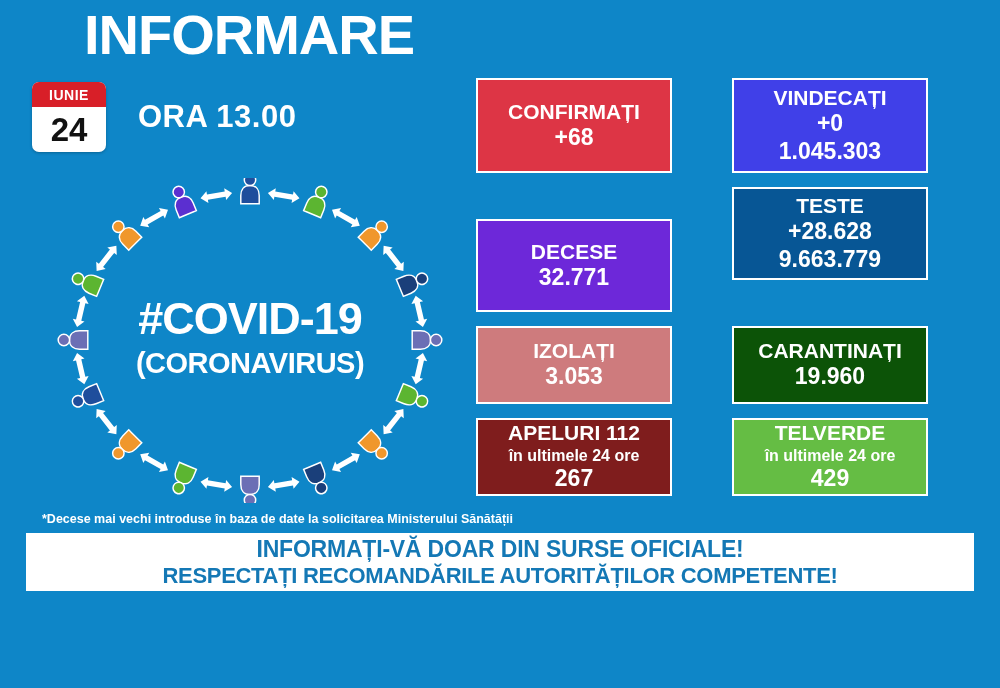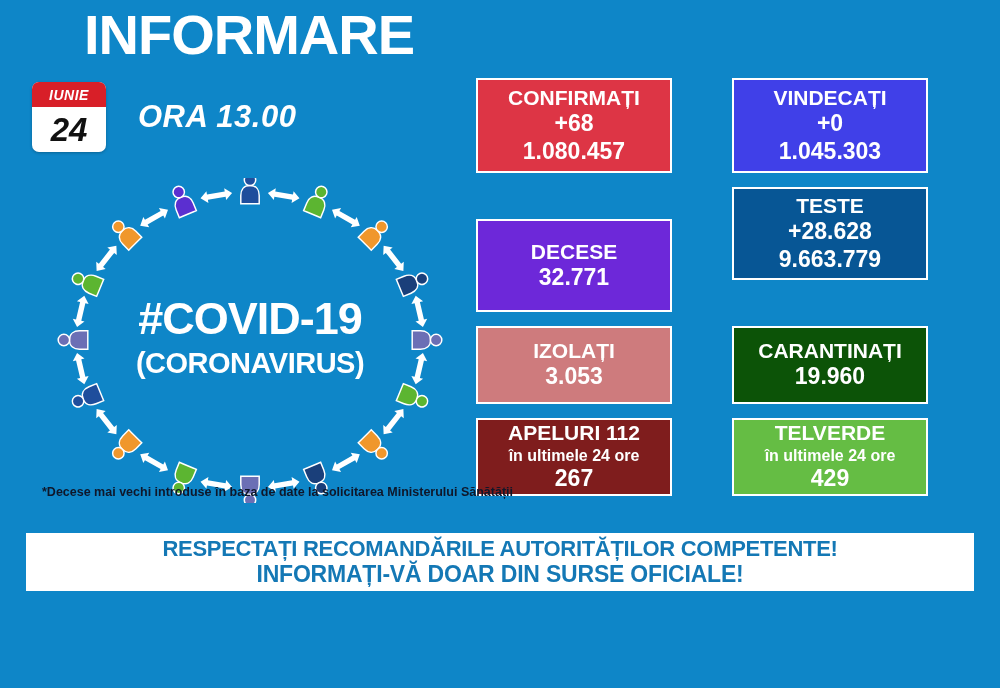--- a/index.html
+++ b/index.html
@@ -9,21 +9,21 @@
     font-family:"Liberation Sans", sans-serif;
     background:#0e86c8; color:#fff;
   }
 
   
   #page-title {
     position:absolute; left:36px; top:6px;
     font-size:56px; font-weight:bold; letter-spacing:-1px;
     line-height:1.05; color:#ffffff;margin-left:48px;
   }
-  #date-row { position:absolute; left:32px; top:82px; display:flex; align-items:center;font-style:italic; }
+  #date-row { position:absolute; left:32px; top:82px; display:flex; align-items:center; }
   .cal {
     width:74px; height:70px; background:#fff; border-radius:7px;
     display:flex; flex-direction:column; overflow:hidden;
     box-shadow:0 1px 3px rgba(0,0,0,.25);
   }
   .cal-top {
     background:#d81f28; color:#fff; height:25px; display:flex;
     align-items:center; justify-content:center;
     font-size:14px; font-weight:bold; letter-spacing:.5px;
   }
@@ -57,22 +57,22 @@
   .card .sub { font-size:16px; font-weight:bold; line-height:1.2; margin-top:1px; }
   .card .v1  { font-size:23px; font-weight:bold; line-height:1.2; }
   .card .v2  { font-size:23px; font-weight:bold; line-height:1.2; }
   .r1 .card { height:95px; }
   .r2 .card { height:93px; }
   .r3 .card { height:78px;align-items:center; }
   .r4 .card { height:78px; }
 
   
   #footnote {
-    position:absolute; left:42px; top:485px;
-    font-size:12.5px; font-weight:bold; color:#0f172a; letter-spacing:0;
+    position:absolute; left:42px; top:512px;
+    font-size:12.5px; font-weight:bold; color:#ffffff; letter-spacing:0;
   }
 
   
   #banner {
     position:absolute; left:26px; top:533px; width:948px; height:58px;
     background:#fff; color:#1478b5; text-align:center;
     display:flex; flex-direction:column; align-items:center; justify-content:center;
   }
   #banner-line1 { font-size:23px; font-weight:bold; letter-spacing:-.2px; line-height:1.15; }
   #banner-line2 { font-size:22px; font-weight:bold; letter-spacing:-.3px; line-height:1.15; }
@@ -185,21 +185,20 @@
     <div id="covid-sub">(CORONAVIRUS)</div>
   </div>
 </div>
 
 <div id="cards">
 
   <div class="card-row r1">
     <div class="card" style="background: rgb(221, 53, 69); color: rgb(255, 255, 255);">
       <div class="lbl">CONFIRMAȚI</div>
       <div class="v1">+68</div>
-      <div class="v2">1.080.457</div>
     </div>
     <div class="card" style="background: rgb(64, 64, 232); color: rgb(255, 255, 255);">
       <div class="lbl">VINDECAȚI</div>
       <div class="v1">+0</div>
       <div class="v2">1.045.303</div>
     </div>
   </div>
 
   <div class="card-row r2">
     <div class="card" style="background: #6d28d9; color: rgb(255, 255, 255); margin-top: 32px;">
@@ -235,22 +234,22 @@
       <div class="sub">în ultimele 24 ore</div>
       <div class="v2">429</div>
     </div>
   </div>
 
 </div>
 
 <div id="footnote">*Decese mai vechi introduse în baza de date la solicitarea Ministerului Sănătății</div>
 
 <div id="banner">
+  <div id="banner-line1">INFORMAȚI-VĂ DOAR DIN SURSE OFICIALE!</div>
   <div id="banner-line2">RESPECTAȚI RECOMANDĂRILE AUTORITĂȚILOR COMPETENTE!</div>
-  <div id="banner-line1">INFORMAȚI-VĂ DOAR DIN SURSE OFICIALE!</div>
 </div>
 
 <div id="footer">
 
   
 
   
 
   
 

